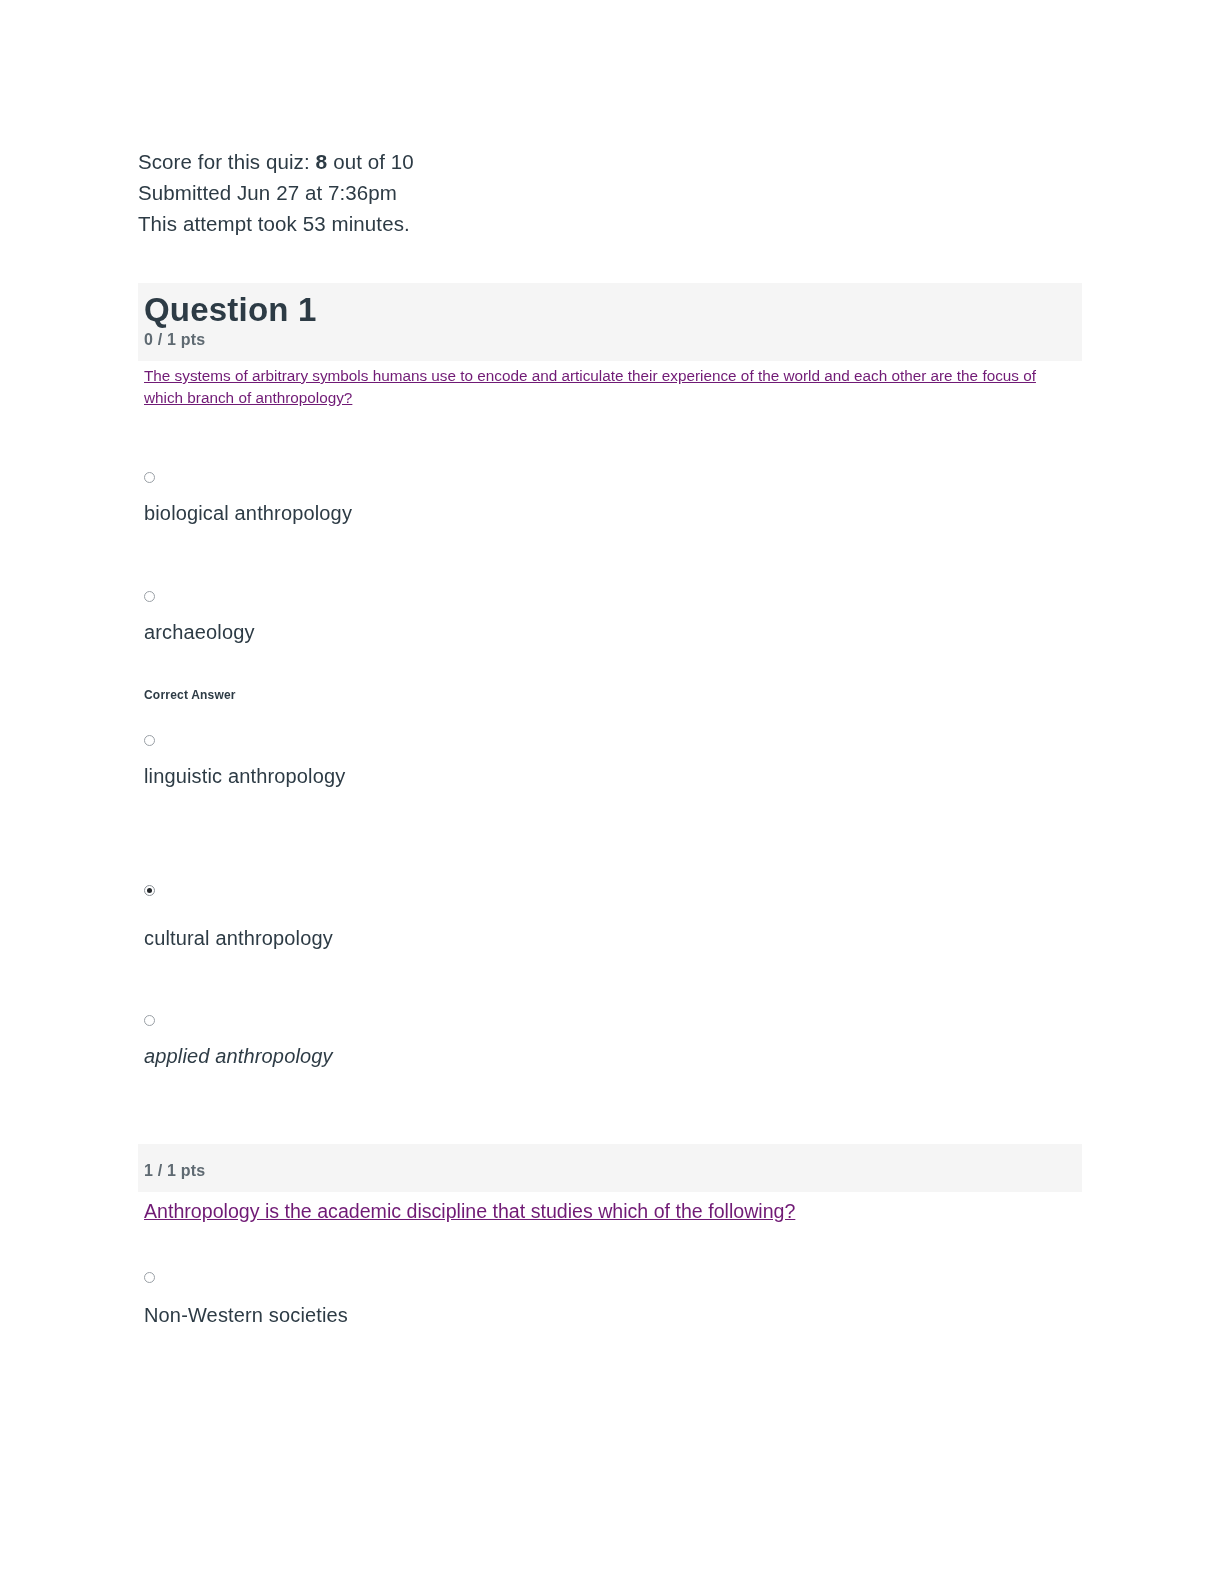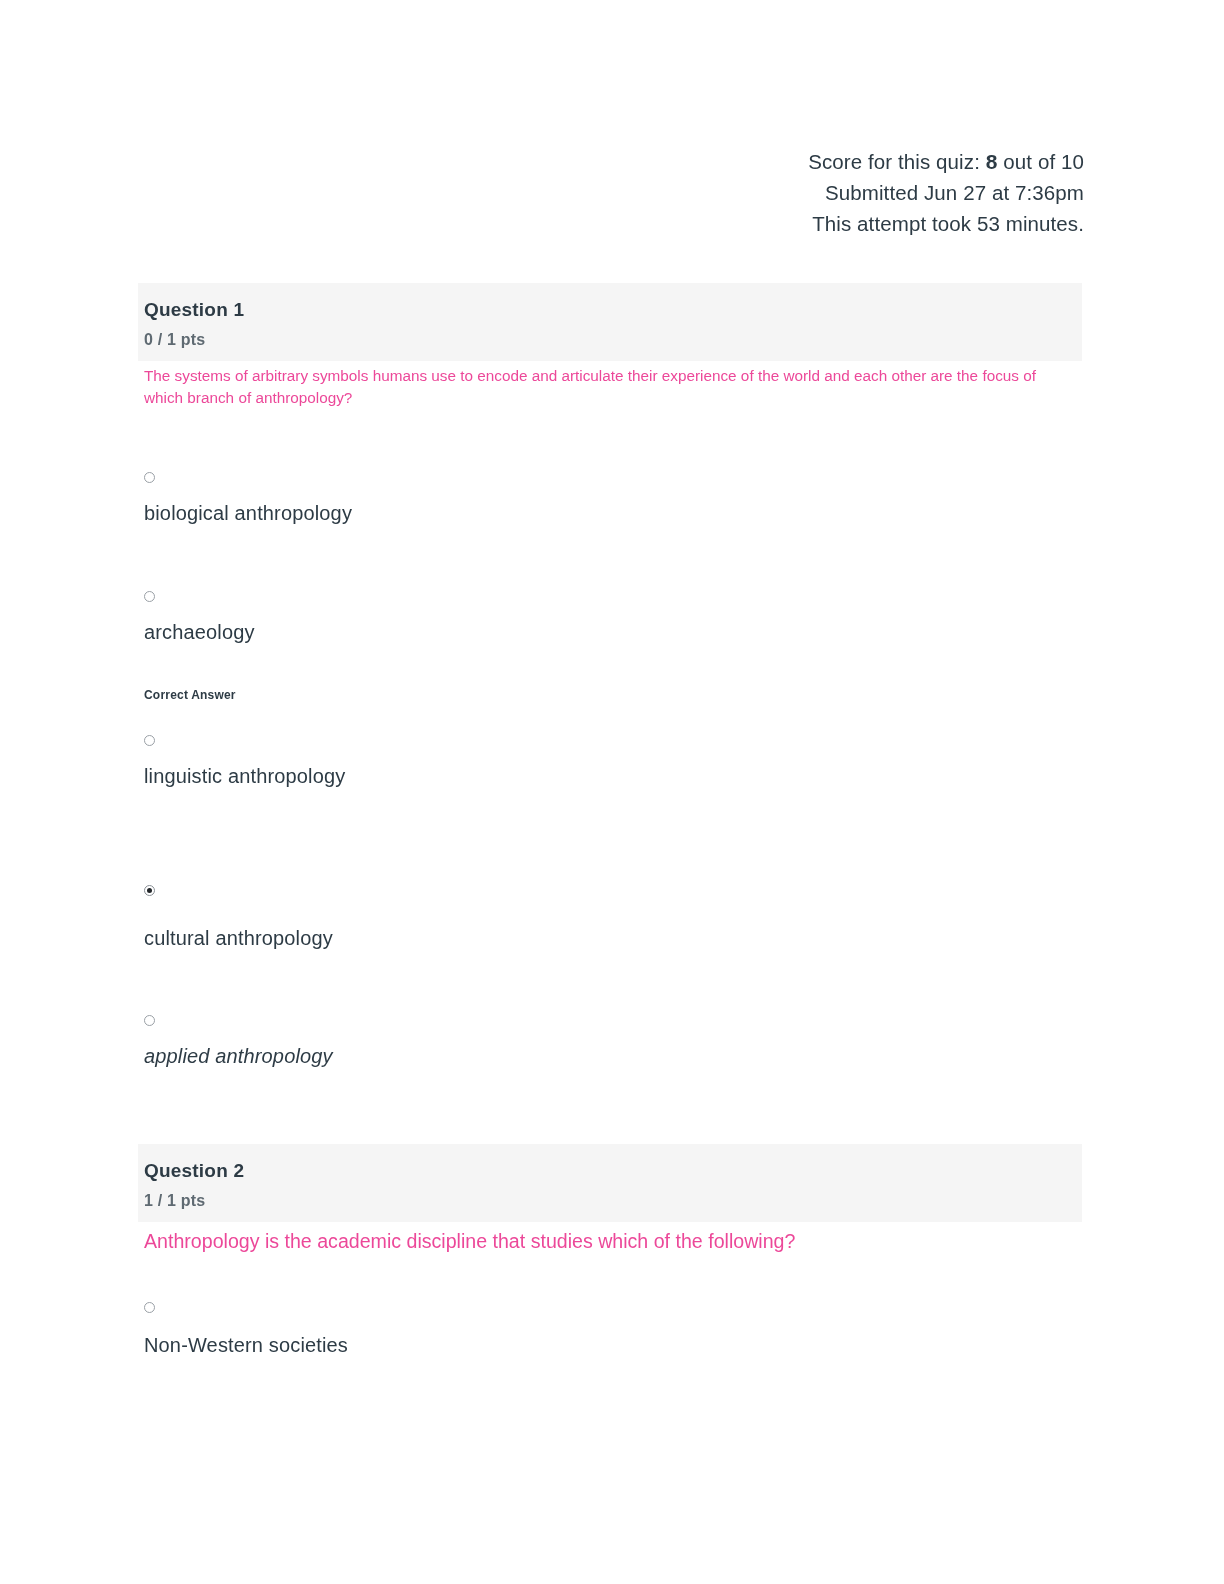--- a/index.html
+++ b/index.html
@@ -24,57 +24,57 @@
     width: 946px;
   }
 
   
   .quiz-summary {
     padding-top: 146px;
     font-size: 20.5px;
     line-height: 31px;
     color: #2d3b45;
     letter-spacing: 0.1px;
-    text-align: right;
   }
   .quiz-summary .line { white-space: nowrap; }
   .score-value {
     font-weight: bold;
     font-size: 21px;
   }
 
   
   .question { margin-top: 0; }
 
   .question-header {
     background: #f5f5f5;
     width: 944px;
     box-sizing: border-box;
     padding: 12px 14px 8px 6px;
   }
   .question-name {
-    font-size: 19px;
+    font-size: 33px;
     font-weight: bold;
     color: #2d3b45;
     line-height: 30px;
     letter-spacing: 0.2px;
   }
   .question-points {
     font-size: 16px;
     font-weight: bold;
     color: #5f6a72;
     line-height: 26px;
     margin-top: 2px;
     letter-spacing: 0.2px;
   }
 
   .question-text {
-    color: #ec4899;
+    color: #701a75;
     padding-left: 6px;
     padding-right: 28px;
+    text-decoration: underline;
   }
   .q-text-small {
     font-size: 15.3px;
     line-height: 22px;
     padding-top: 4px;
     max-width: 920px;
   }
   .q-text-large {
     font-size: 19.6px;
     line-height: 27px;
@@ -182,21 +182,20 @@
           <span class="radio"></span>
         </div>
         <div class="answer-label" style="margin-top:10px;font-style:italic;">applied anthropology</div>
       </div>
 
     </div>
   </div>
 
   <div class="question" style="margin-top:74px;">
     <div class="question-header">
-      <div class="question-name">Question 2</div>
       <div class="question-points">1 / 1 pts</div>
     </div>
     <div class="question-text q-text-large">Anthropology is the academic discipline that studies which of the following?</div>
 
     <div class="answers">
       <div class="answer" style="margin-top:40px;">
         <div class="answer-radio-row">
           <span class="radio"></span>
         </div>
         <div class="answer-label" style="margin-top:12px;">Non-Western societies</div>

